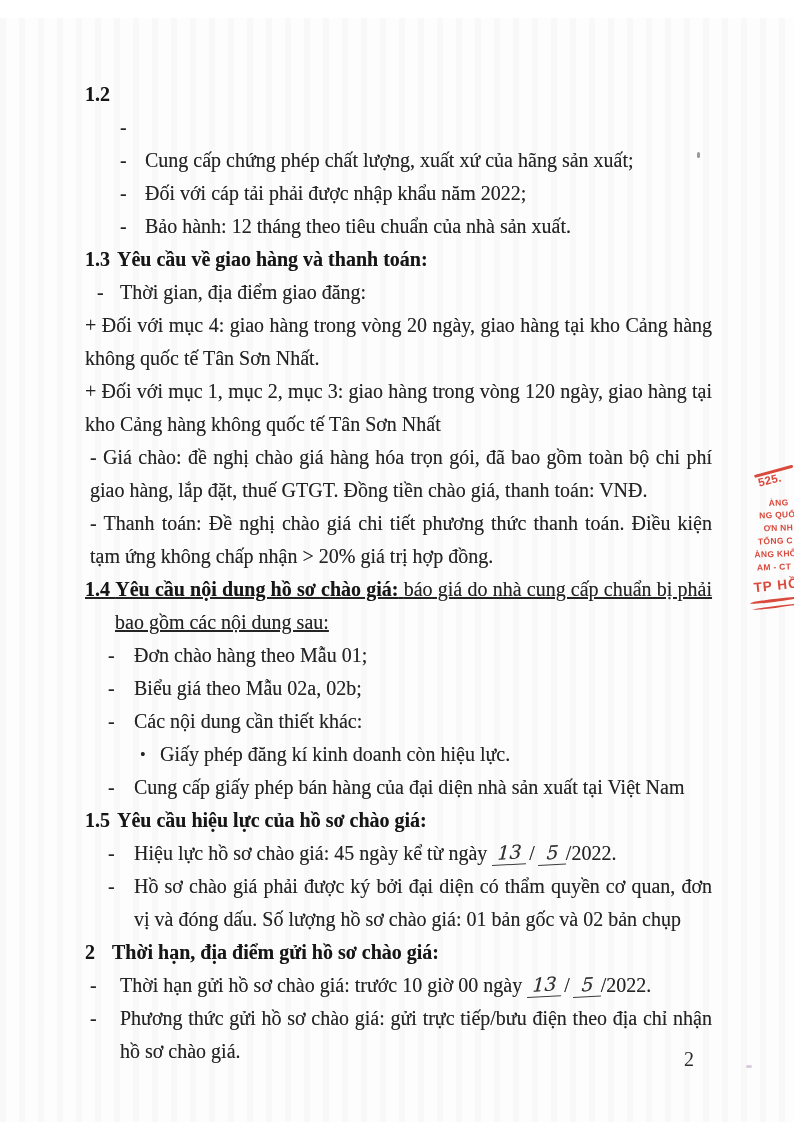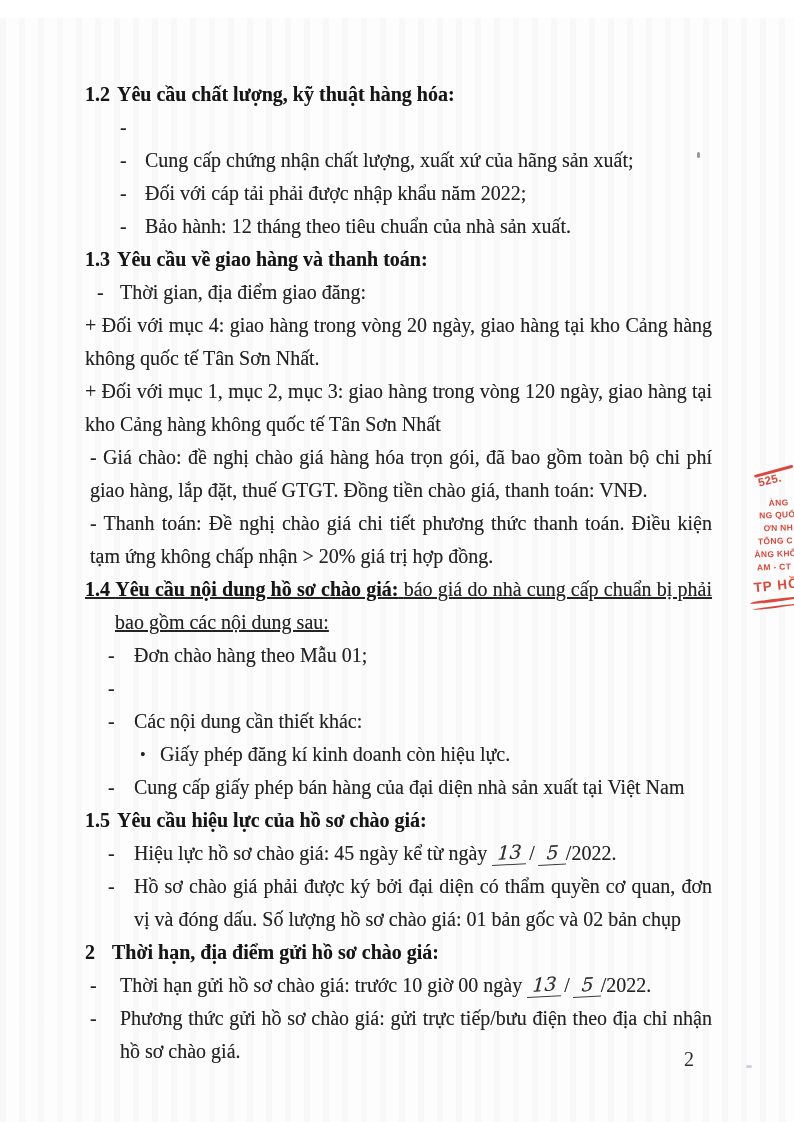--- a/index.html
+++ b/index.html
@@ -80,28 +80,27 @@
     background:#d9cce0; border-radius:2px; }
 </style>
 </head>
 <body>
 
 <div class="page">
   <div class="content">
 
     <div class="sec-heading">
       <span class="sec-num">1.2</span>
-      <span>Yêu cầu chất lượng, kỹ thuật hàng hóa:</span>
     </div>
     <div class="item ind-35">
       <span class="marker">-</span>
     </div>
     <div class="item ind-35">
       <span class="marker">-</span>
-      <p>Cung cấp chứng nhận chất lượng, xuất xứ của hãng sản xuất;</p>
+      <p>Cung cấp chứng phép chất lượng, xuất xứ của hãng sản xuất;</p>
     </div>
     <div class="item ind-35">
       <span class="marker">-</span>
       <p>Đối với cáp tải phải được nhập khẩu năm 2022;</p>
     </div>
     <div class="item ind-35">
       <span class="marker">-</span>
       <p>Bảo hành: 12 tháng theo tiêu chuẩn của nhà sản xuất.</p>
     </div>
 
@@ -118,20 +117,21 @@
     <p class="para shift-5"><span>-</span> <span>Giá chào: đề nghị chào giá hàng hóa trọn gói, đã bao gồm toàn bộ chi phí giao hàng, lắp đặt, thuế GTGT. Đồng tiền chào giá, thanh toán: VNĐ.</span></p>
     <p class="para shift-5"><span>-</span> <span>Thanh toán: Đề nghị chào giá chi tiết phương thức thanh toán. Điều kiện tạm ứng không chấp nhận &gt; 20% giá trị hợp đồng.</span></p>
 
     <p class="hang-head"><b>1.4</b> <b>Yêu cầu nội dung hồ sơ chào giá:</b> <span>báo giá do nhà cung cấp chuẩn bị phải bao gồm các nội dung sau:</span></p>
     <div class="item ind-23">
       <span class="marker">-</span>
       <p>Đơn chào hàng theo Mẫu 01;</p>
     </div>
     <div class="item ind-23">
       <span class="marker">-</span>
+      <p>Biểu giá theo Mẫu 02a, 02b;</p>
     </div>
     <div class="item ind-23">
       <span class="marker">-</span>
       <p>Các nội dung cần thiết khác:</p>
     </div>
     <div class="item ind-55">
       <span class="marker">•</span>
       <p>Giấy phép đăng kí kinh doanh còn hiệu lực.</p>
     </div>
     <div class="item ind-23">

